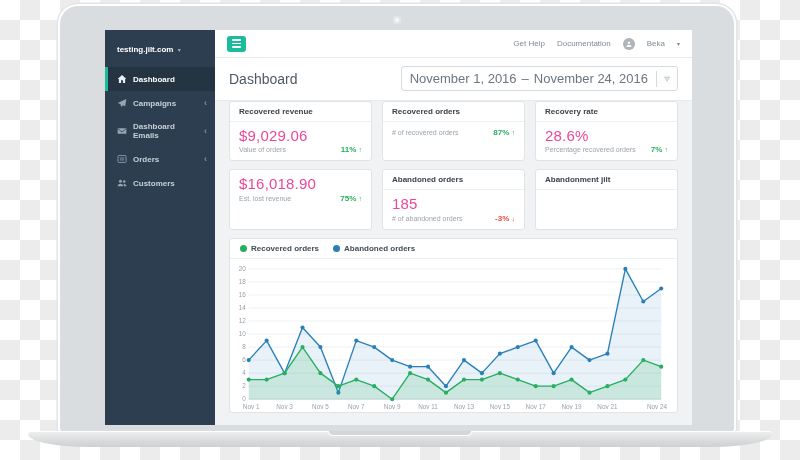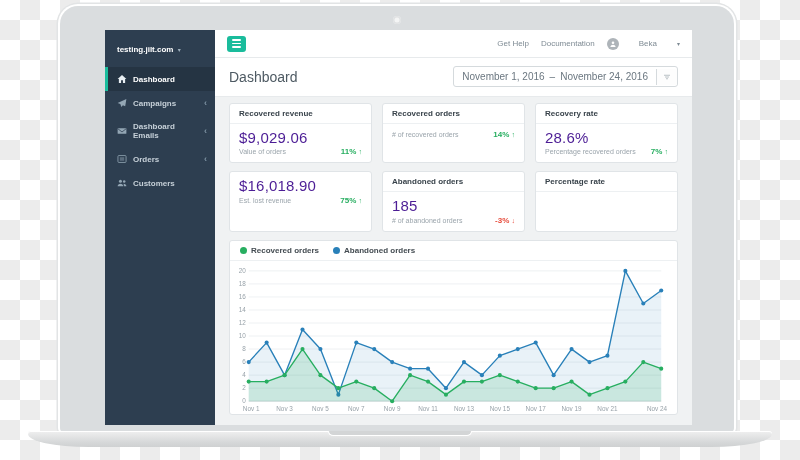--- a/index.html
+++ b/index.html
@@ -62,46 +62,46 @@
     height:27px;background:#fff;border-bottom:1px solid #e7eaec;flex:none;
     display:flex;align-items:center;padding:0 12px;
   }
   .menu-btn{
     width:19px;height:16px;background:#1abc9c;border:none;border-radius:3px;cursor:pointer;
     display:flex;flex-direction:column;justify-content:center;align-items:center;gap:2px;padding:0;
   }
   .menu-btn i{display:block;width:9px;height:1.4px;background:#fff;border-radius:1px;}
   .topbar-right{margin-left:auto;display:flex;align-items:center;gap:12px;font-size:8px;color:#7f8b94;}
   .top-link{cursor:pointer;}
-  .user-menu{display:flex;align-items:center;gap:20px;cursor:pointer;}
+  .user-menu{display:flex;align-items:center;gap:12px;cursor:pointer;}
   .avatar{width:12px;height:12px;border-radius:50%;background:#aeb4b9;display:inline-flex;align-items:center;justify-content:center;}
   .avatar svg{width:8px;height:8px;}
   .user-caret{font-size:6px;color:#7f8b94;}
   
   .page-header{
     background:#fff;border-bottom:1px solid #e7eaec;flex:none;
     display:flex;align-items:center;justify-content:space-between;padding:8px 14px 9px 14px;
   }
   .page-title{font-size:14px;color:#4e5a63;font-weight:normal;}
   .date-range{
     display:flex;align-items:center;background:#fff;border:1px solid #d5dadd;border-radius:3px;
-    font-size:10px;color:#6b7780;cursor:pointer;overflow:hidden;
+    font-size:13px;color:#6b7780;cursor:pointer;overflow:hidden;
   }
   .date-range .dates{padding:4px 8px;display:flex;gap:5px;align-items:center;}
   .date-range .cal-btn{
     border-left:1px solid #d5dadd;padding:4px 6px;display:flex;align-items:center;color:#a9b2b8;background:#fdfdfd;
   }
   .cal-btn svg{width:8px;height:8px;}
   
-  .content{flex:1;padding:6px 14px;overflow:hidden;}
+  .content{flex:1;padding:0 14px;overflow:hidden;}
   .stats-grid{display:grid;grid-template-columns:repeat(3,1fr);gap:8px 10px;}
   .stat-card{background:#fff;border:1px solid #e0e4e7;border-radius:3px;}
   .stat-title{padding:5px 9px;border-bottom:1px solid #edf0f2;font-size:8px;font-weight:bold;color:#39434b;}
   .stat-body{padding:5px 9px 6px 9px;}
-  .stat-value{font-size:15px;color:#4c1d95;letter-spacing:.2px;line-height:1.15;}
+  .stat-value{font-size:15px;color:#ec4899;letter-spacing:.2px;line-height:1.15;}
   .stat-sub-row{display:flex;align-items:baseline;justify-content:space-between;margin-top:1px;}
   .stat-sublabel{font-size:7px;color:#9aa4ab;}
   .stat-delta{font-size:8px;font-weight:bold;white-space:nowrap;}
   .stat-delta[data-dir="up"]{color:#27ae60;}
   .stat-delta[data-dir="down"]{color:#e74c3c;}
   .stat-delta .arr{font-size:7px;}
   
   .chart-panel{margin-top:8px;background:#fff;border:1px solid #e0e4e7;border-radius:3px;}
   .legend{display:flex;gap:14px;padding:5px 10px;border-bottom:1px solid #edf0f2;}
   .legend-item{display:flex;align-items:center;gap:4px;font-size:8px;font-weight:bold;color:#444c52;cursor:pointer;}
@@ -224,21 +224,21 @@
                   <span class="stat-delta" data-dir="up"><span>11%</span> <span class="arr">↑</span></span>
                 </div>
               </div>
             </div>
 
             <div class="stat-card">
               <div class="stat-title">Recovered orders</div>
               <div class="stat-body">
                 <div class="stat-sub-row">
                   <span class="stat-sublabel"># of recovered orders</span>
-                  <span class="stat-delta" data-dir="up"><span>14%</span> <span class="arr">↑</span></span>
+                  <span class="stat-delta" data-dir="up"><span>87%</span> <span class="arr">↑</span></span>
                 </div>
               </div>
             </div>
 
             <div class="stat-card">
               <div class="stat-title">Recovery rate</div>
               <div class="stat-body">
                 <div class="stat-value">28.6%</div>
                 <div class="stat-sub-row">
                   <span class="stat-sublabel">Percentage recovered orders</span>
@@ -262,21 +262,21 @@
               <div class="stat-body">
                 <div class="stat-value">185</div>
                 <div class="stat-sub-row">
                   <span class="stat-sublabel"># of abandoned orders</span>
                   <span class="stat-delta" data-dir="down"><span>-3%</span> <span class="arr">↓</span></span>
                 </div>
               </div>
             </div>
 
             <div class="stat-card">
-              <div class="stat-title">Percentage rate</div>
+              <div class="stat-title">Abandonment jilt</div>
             </div>
 
           </div>
 
           <div class="chart-panel">
             <div class="legend">
               <span class="legend-item">
                 <span class="dot" style="background: rgb(39, 174, 96);"></span>
                 <span>Recovered orders</span>
               </span>

